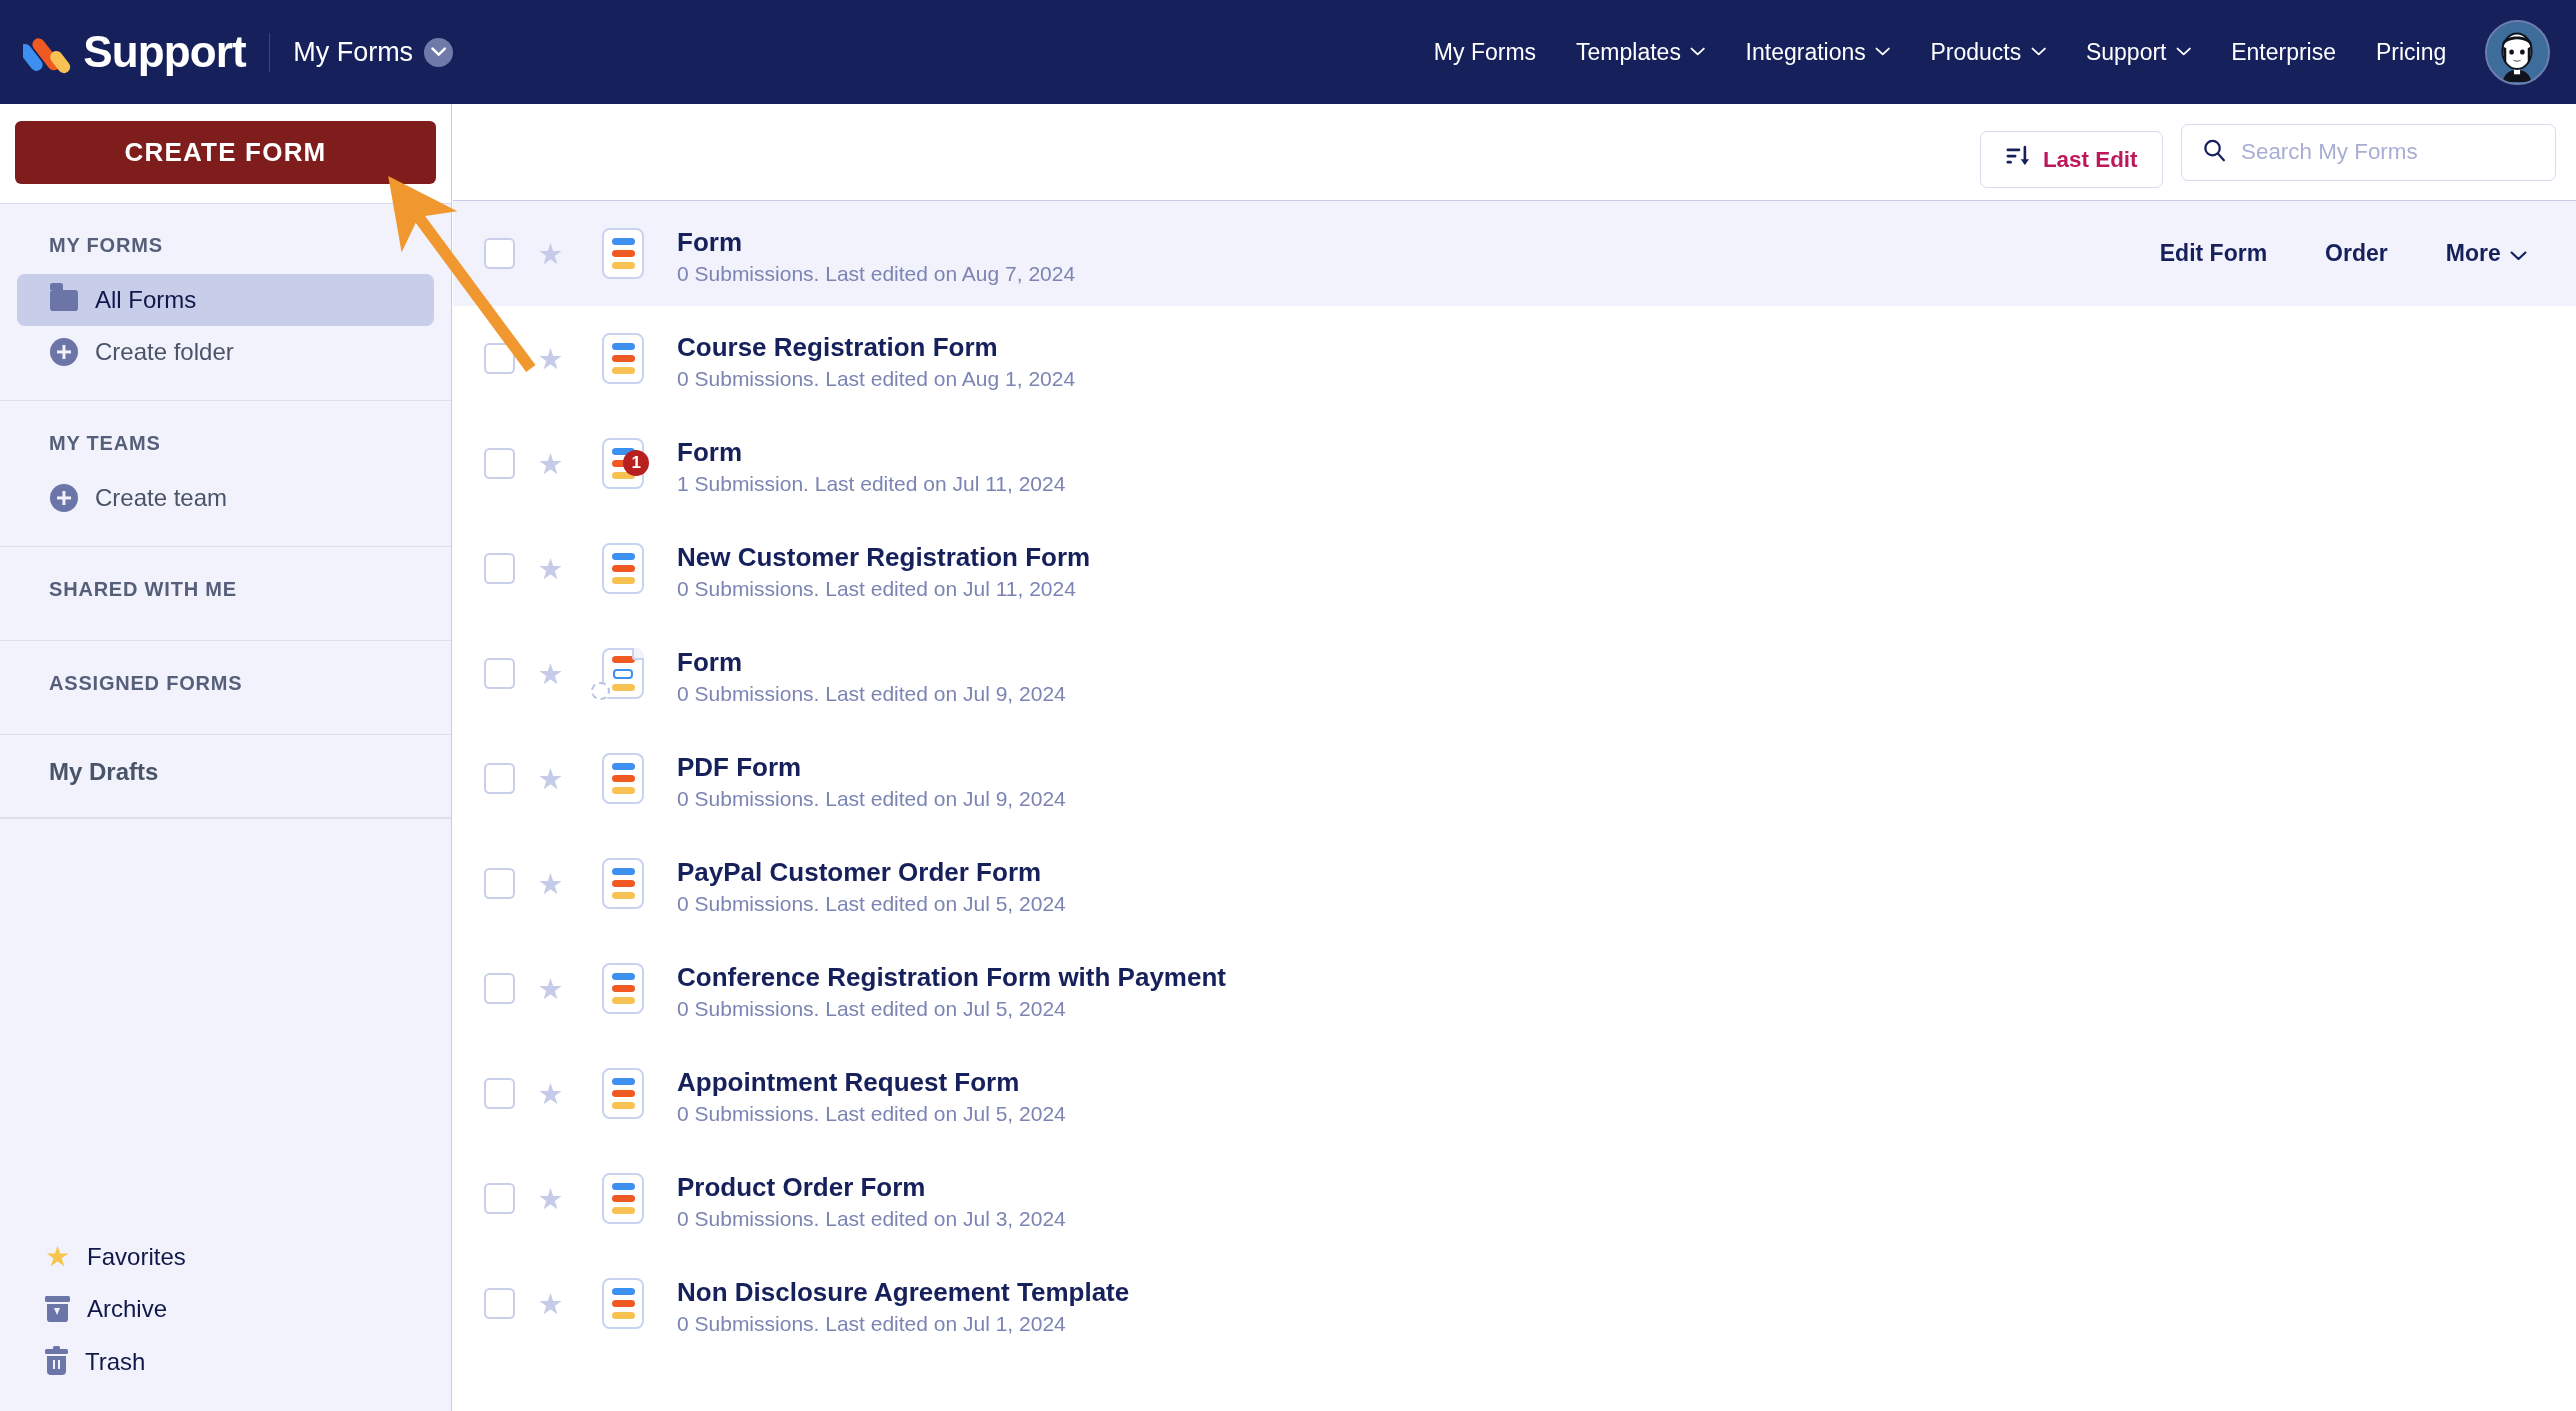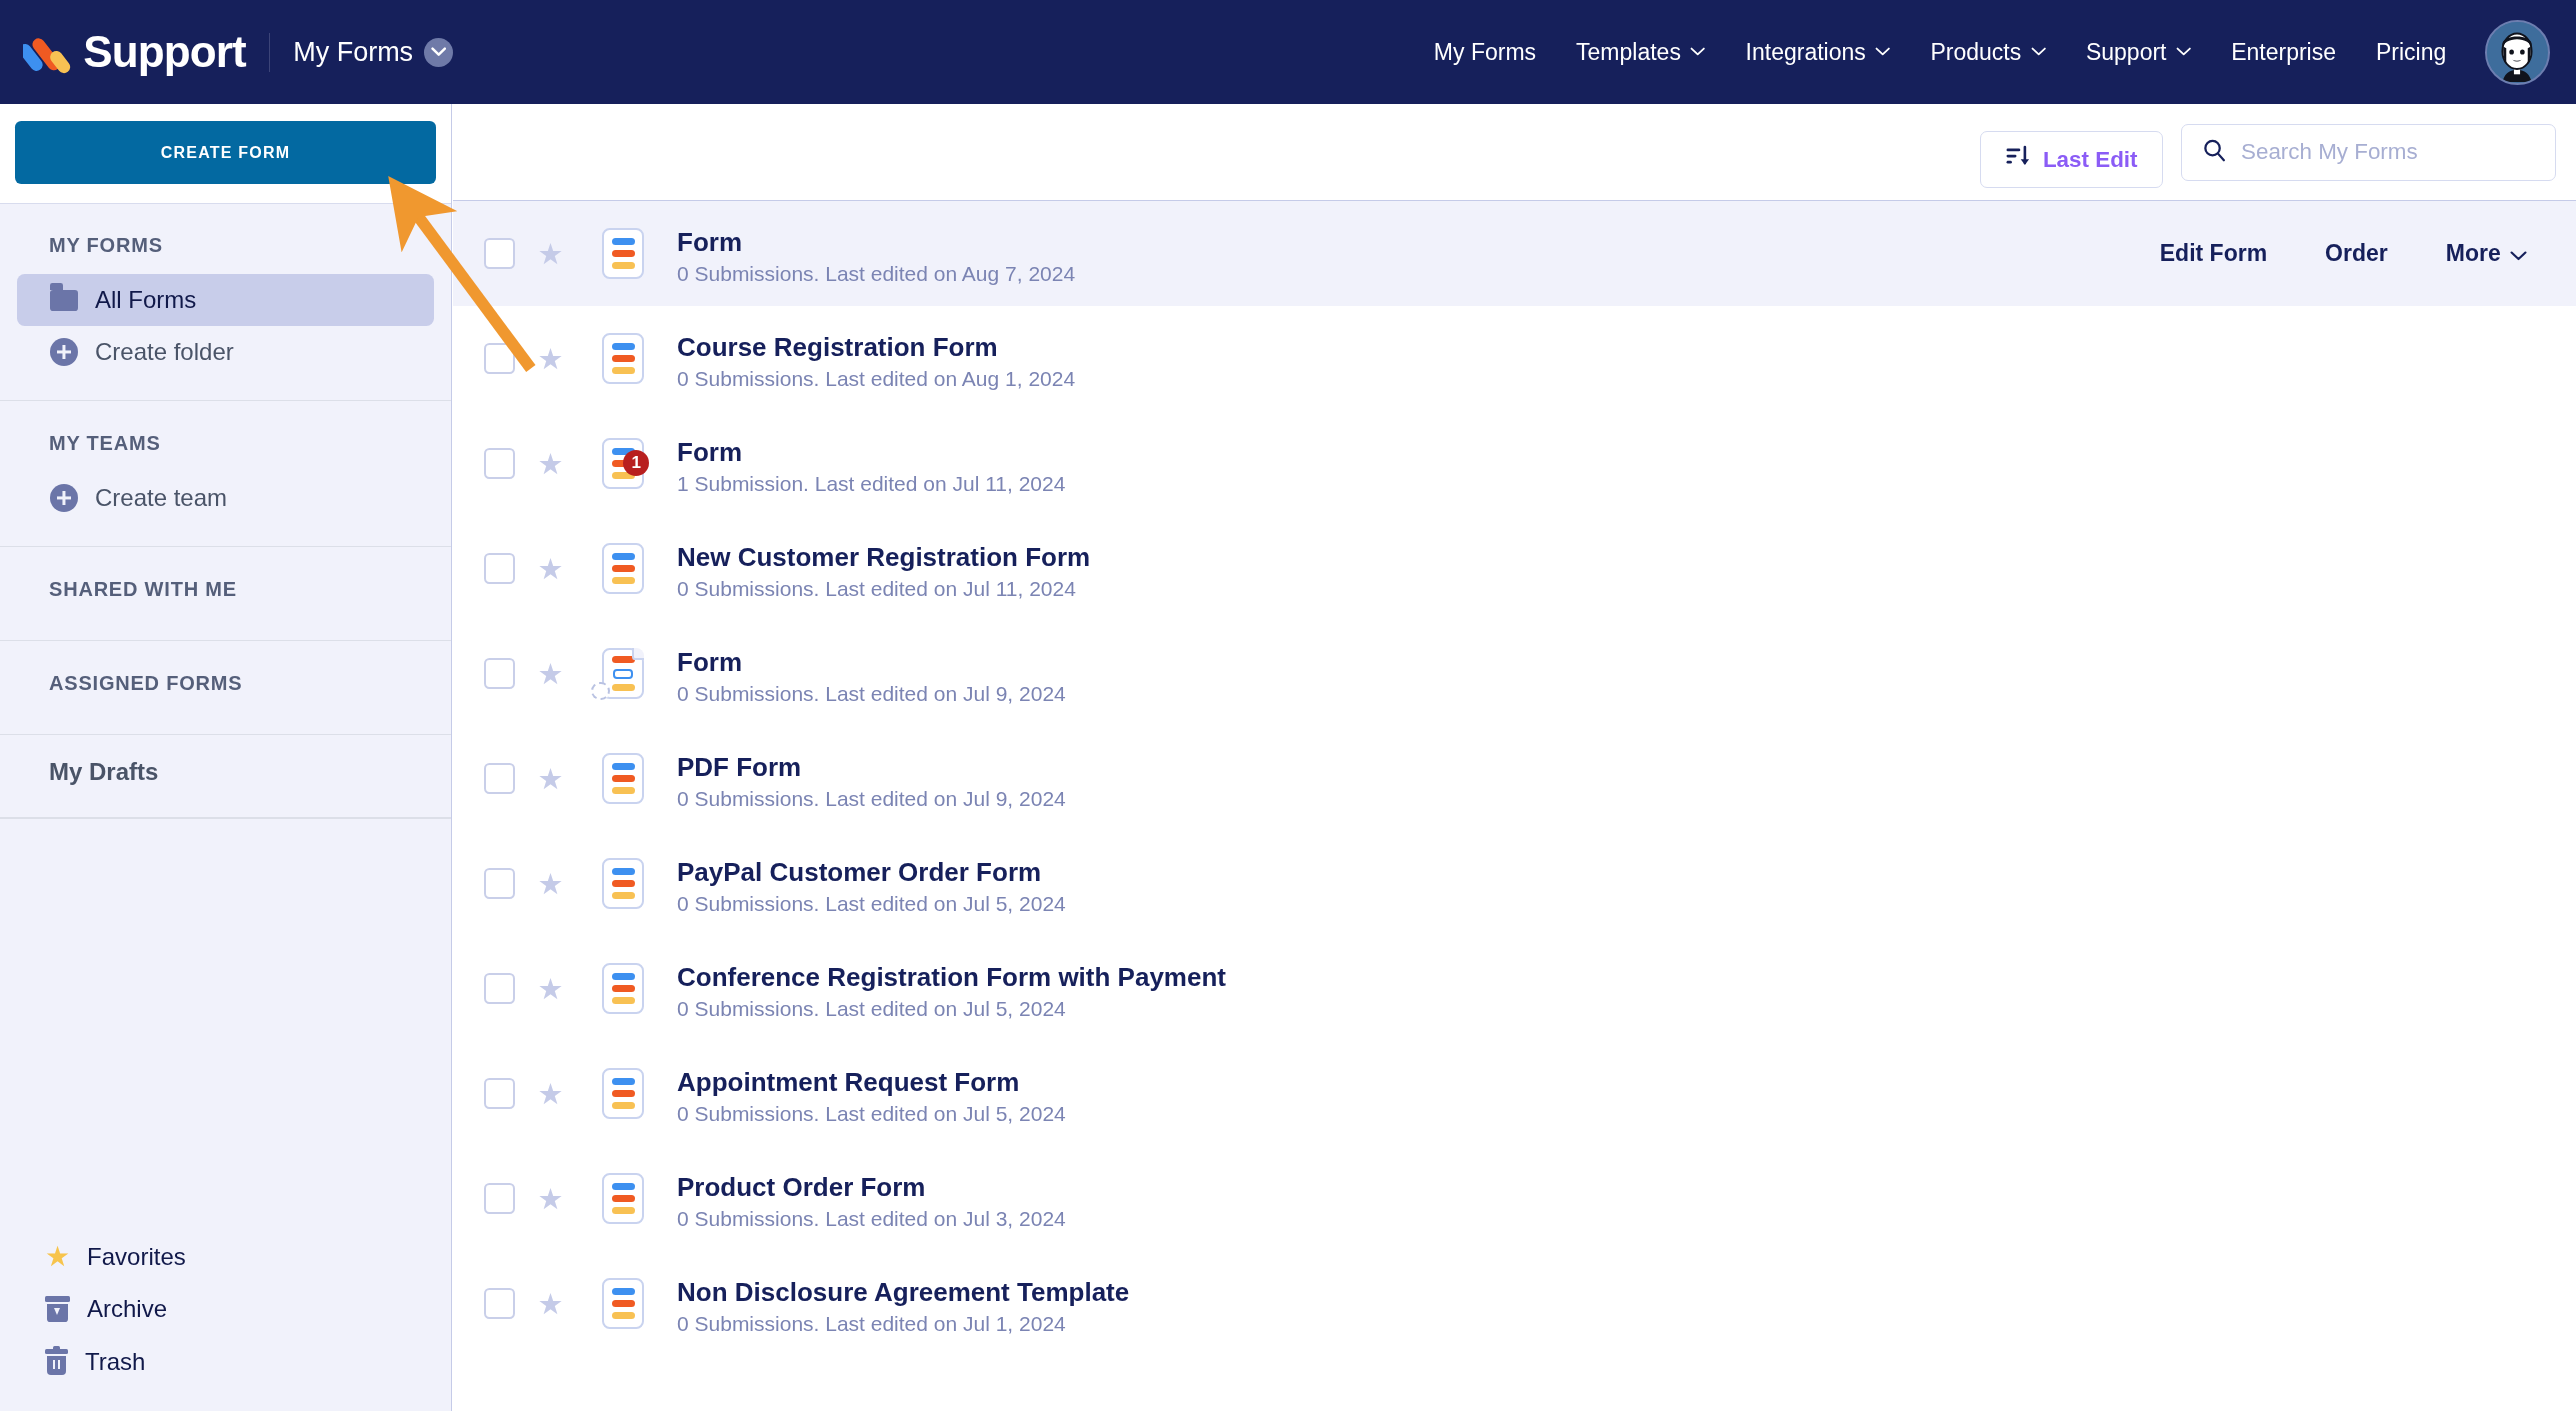--- a/index.html
+++ b/index.html
@@ -60,23 +60,23 @@
     width: 452px; height: 1307px;
     background: #f1f2fb;
     border-right: 1.5px solid #c5cbe8;
   }
   .create-wrap {
     background: #ffffff; padding: 17px 15.4px 18.5px 15.4px;
     border-bottom: 1.5px solid #d8dcee;
   }
   .btn-create {
     display: block; width: 100%; height: 63px;
-    background: #0369a1; color: #ffffff;
+    background: #7f1d1d; color: #ffffff;
     border: none; border-radius: 6.2px;
-    font-size: 16px; font-weight: bold; letter-spacing: 1.2px;
+    font-size: 26px; font-weight: bold; letter-spacing: 1.2px;
     font-family: "Liberation Sans", sans-serif;
     cursor: pointer;
   }
 
   .side-section { padding: 20px 0 14px 0; }
   .side-head {
     color: #555f7a; font-size: 20px; font-weight: bold;
     letter-spacing: 0.8px; padding: 10.8px 0 17px 49px;
   }
   .side-item {
@@ -140,21 +140,21 @@
   }
   .toolbar {
     height: 97px; display: flex; align-items: center;
     justify-content: flex-end; padding-right: 20px; gap: 18.5px;
     border-bottom: 1.5px solid #c5cbe8; background: #ffffff;
   }
   .btn-sort {
     height: 57px; min-width: 154px; padding: 0 24px;
     border: 1.5px solid #d6dbf0; border-radius: 7px; background: #ffffff;
     display: flex; align-items: center; gap: 12.3px;
-    font-size: 22.4px; font-weight: bold; color: #8b5cf6;
+    font-size: 22.4px; font-weight: bold; color: #be185d;
     font-family: "Liberation Sans", sans-serif; cursor: pointer; margin-top: 15px;
   }
   .searchbox {
     height: 57px; width: 375px;
     border: 1.5px solid #d6dbf0; border-radius: 7px; background: #ffffff;
     display: flex; align-items: center; gap: 14px; padding: 0 20px;
   }
   .searchbox input {
     border: none; outline: none; flex: 1;
     font-size: 22.4px; color: #16205b;

